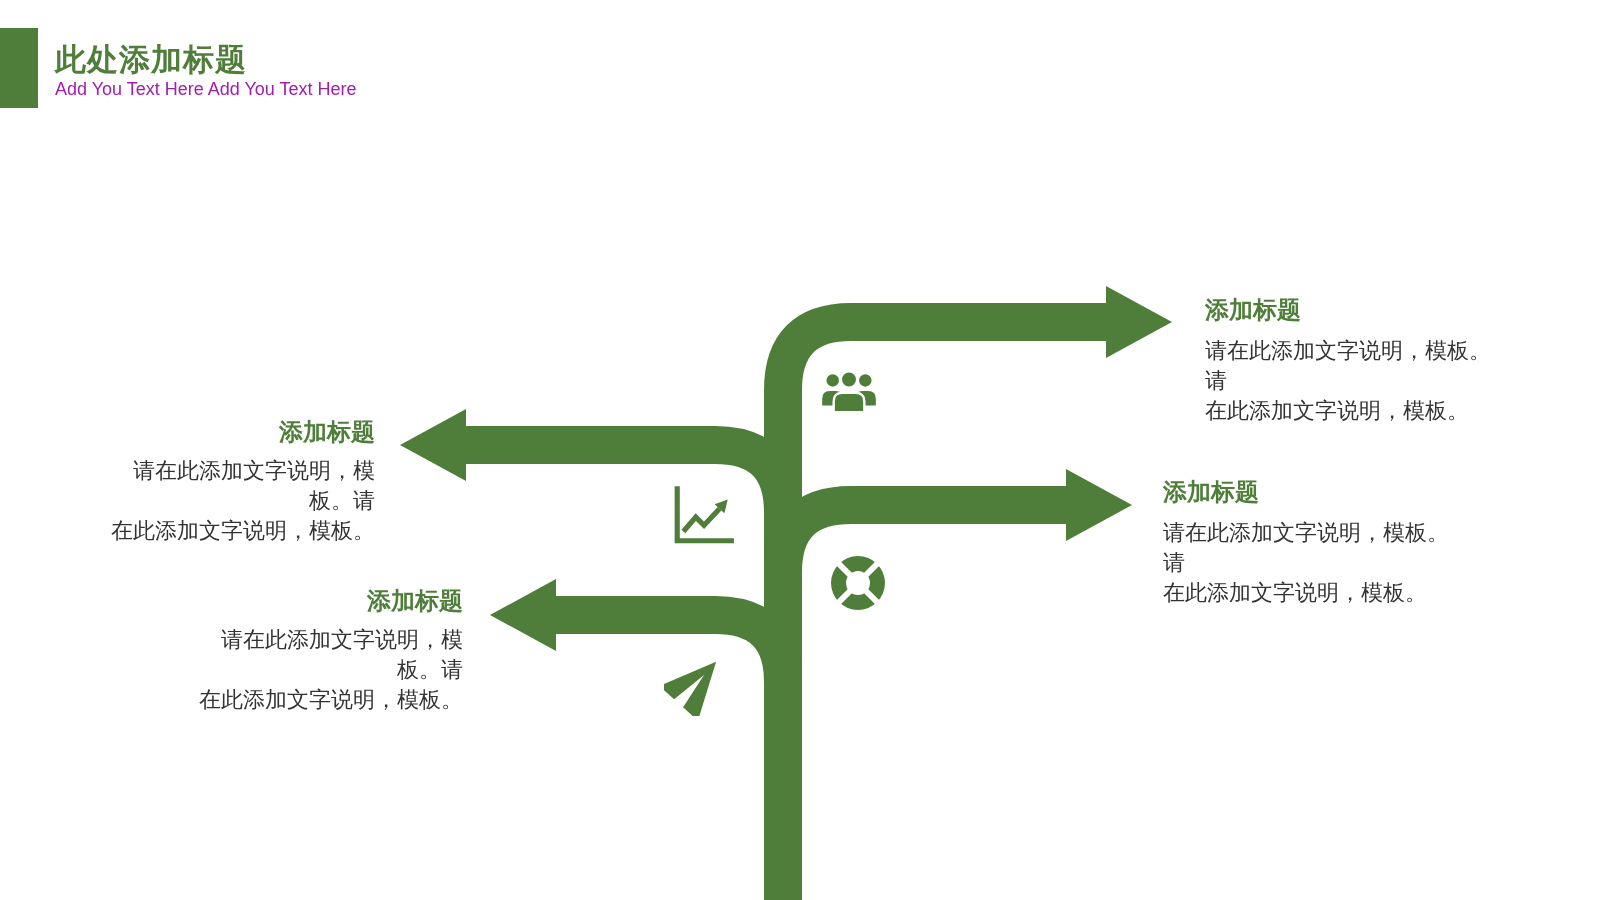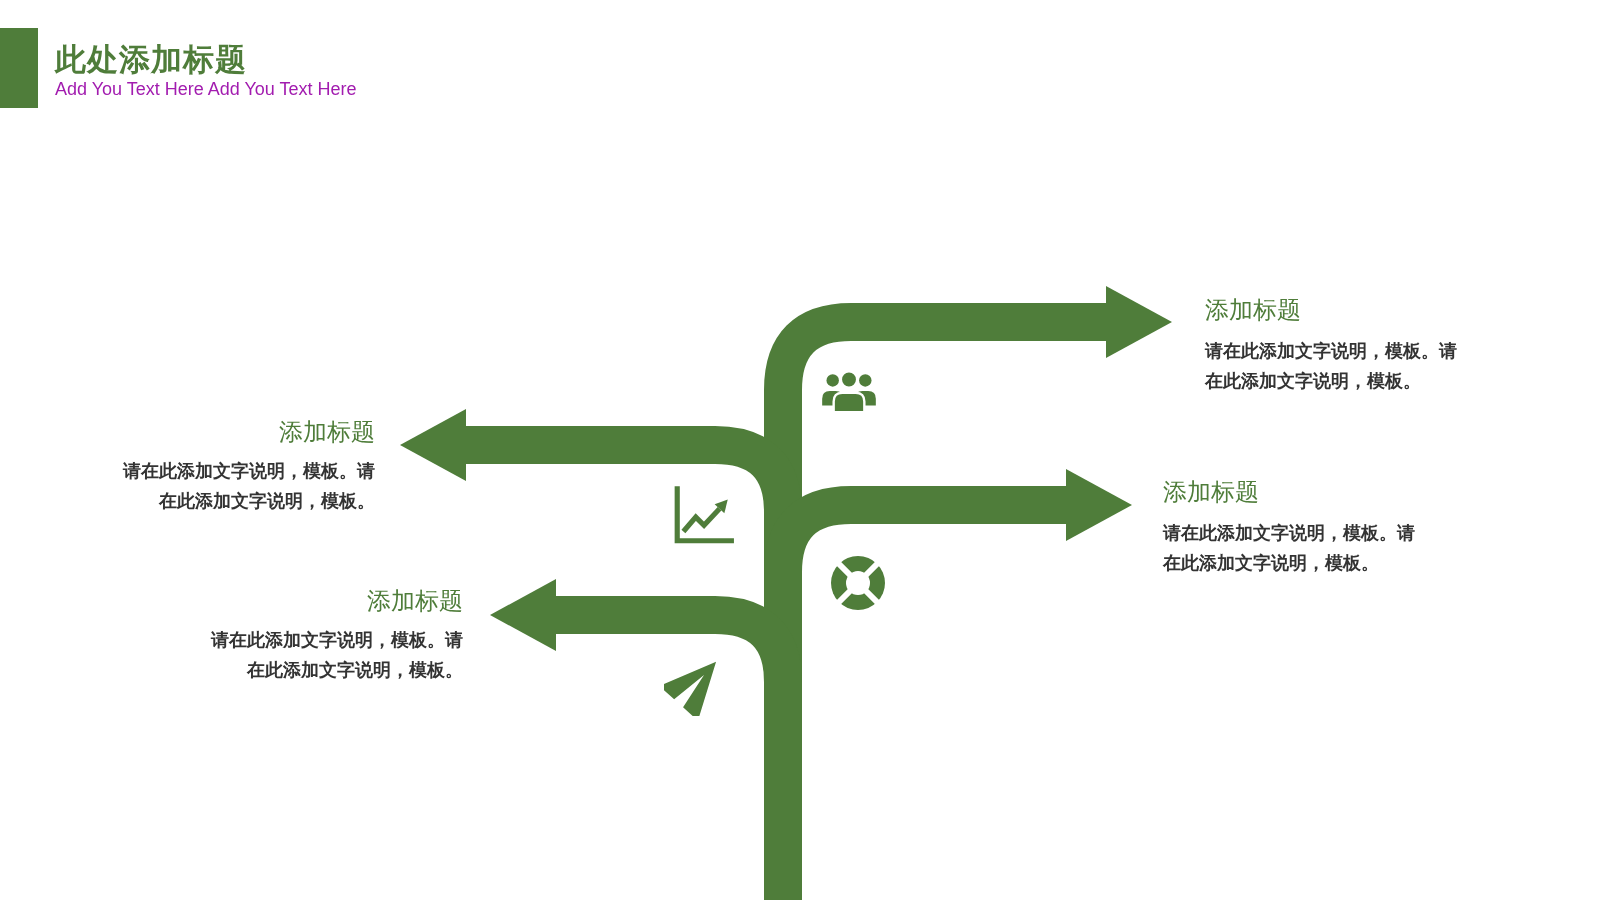--- a/index.html
+++ b/index.html
@@ -23,22 +23,22 @@
   .ws { stroke:#ffffff; stroke-width:2.5; }
 
   .icon { position:absolute; }
   .icon-group   { left:820px; top:368px; }
   .icon-chart   { left:670px; top:482px; }
   .icon-lifebuoy{ left:828px; top:553px; }
   .icon-plane   { left:664px; top:652px; }
 
   
   .tb { position:absolute; }
-  .tb-title { font-size:24px; font-weight:normal; color:var(--green); line-height:28px; }
-  .tb-line  { font-size:18px; line-height:30px; color:var(--body-text);font-weight:bold; }
+  .tb-title { font-size:24px; font-weight:bold; color:var(--green); line-height:28px; }
+  .tb-line  { font-size:22px; line-height:30px; color:var(--body-text); }
   .tb-1 { left:1205px; top:296px; width:300px; text-align:left; }
   .tb-2 { left:90px;   top:418px; width:285px; text-align:right; }
   .tb-3 { left:1163px; top:478px; width:300px; text-align:left; }
   .tb-4 { left:178px;  top:587px; width:285px; text-align:right; }
   .tb-1 .tb-title, .tb-3 .tb-title { margin-bottom:12px; }
   .tb-2 .tb-title, .tb-4 .tb-title { margin-bottom:10px; }
 </style>
 </head>
 <body>
 

